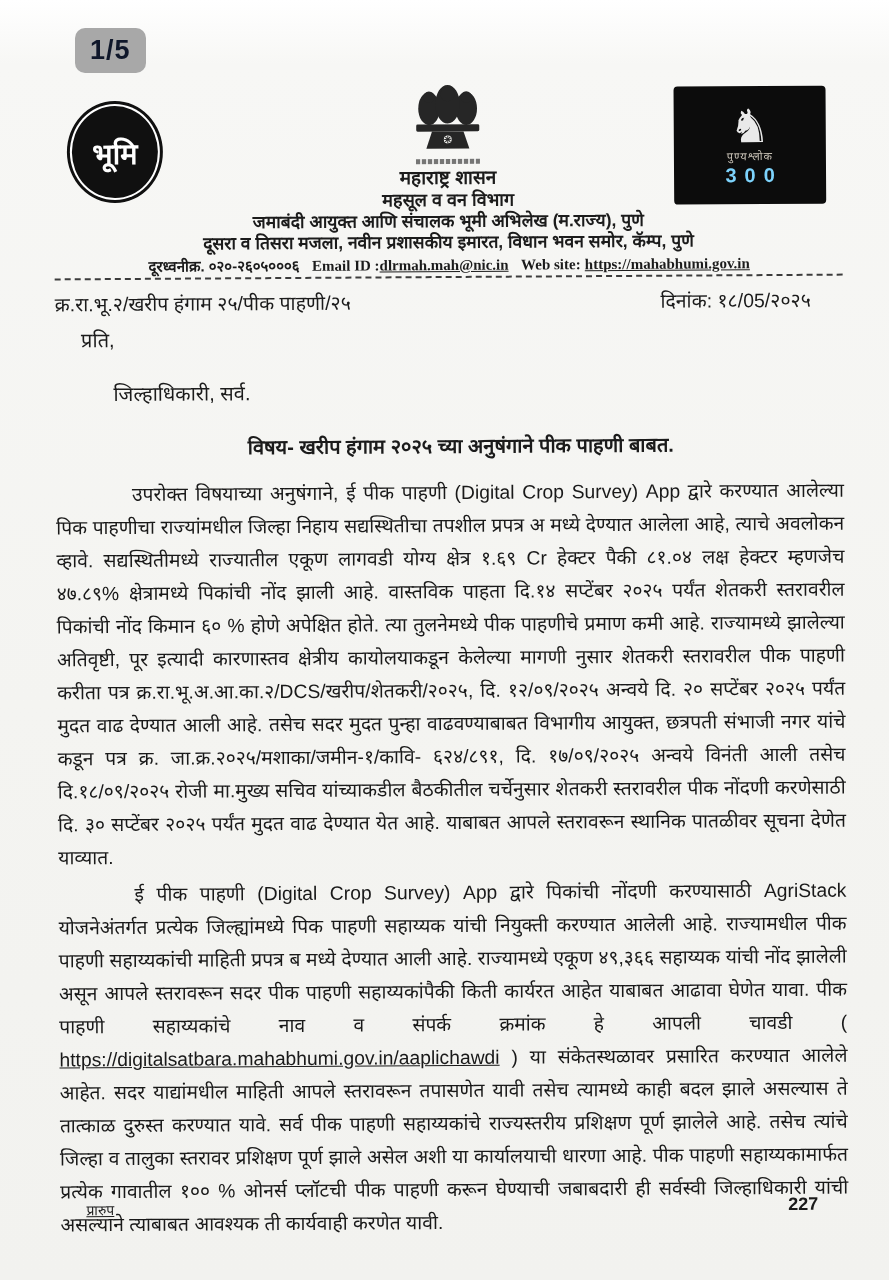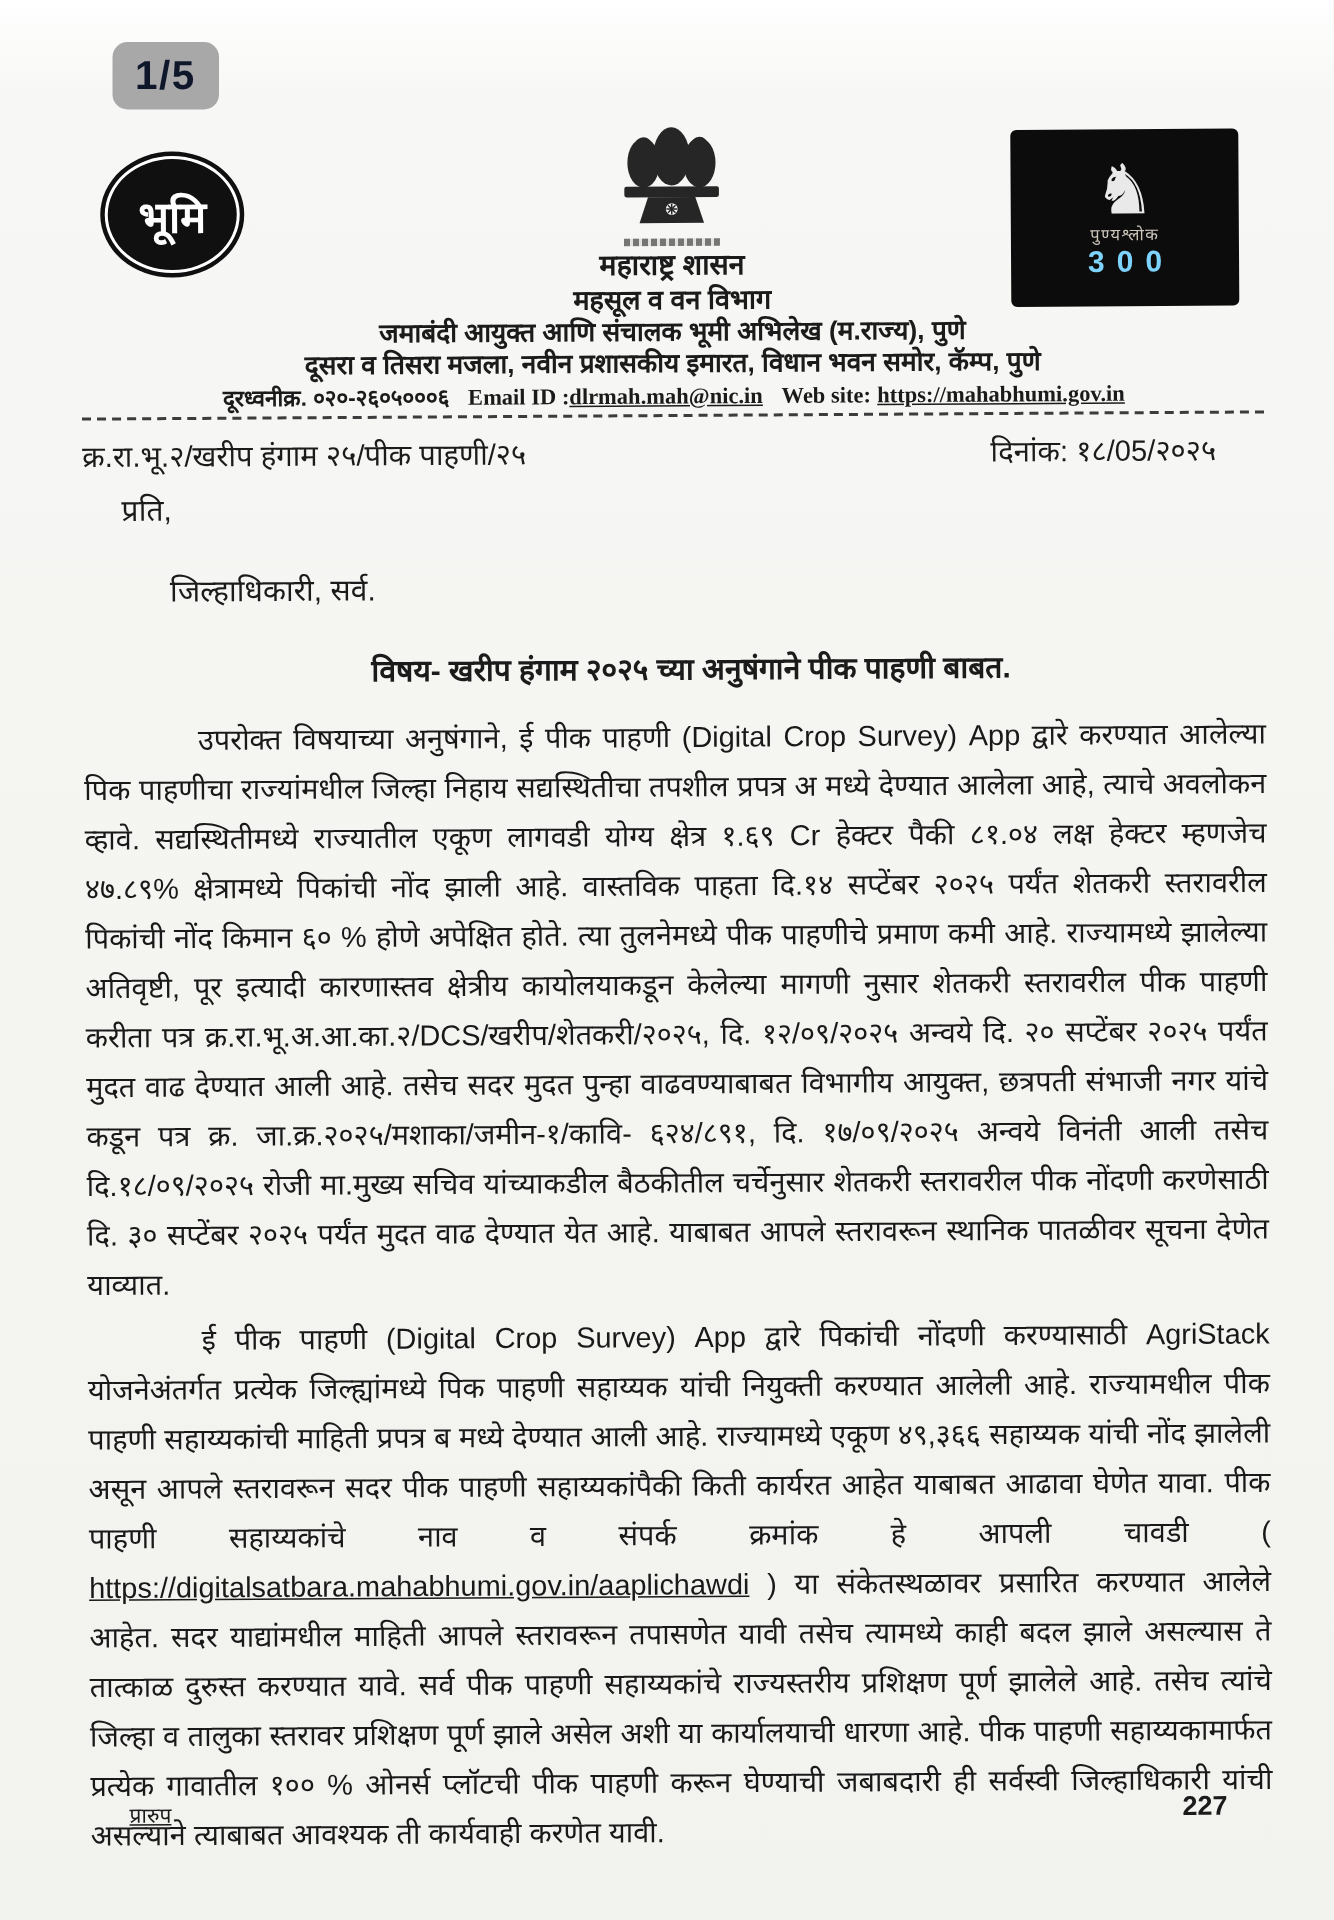--- a/index.html
+++ b/index.html
@@ -29,21 +29,21 @@
   }
   
   .header { position:relative; height:186px; }
   .logo-left {
     position:absolute; left:22px; top:22px;
     display:flex; align-items:center;
   }
   .logo-prefix { font-size:42px; font-weight:bold; color:#101010; letter-spacing:-1px; }
   .logo-oval {
     display:inline-flex; align-items:center; justify-content:center;
-    width:86px; height:74px; border-radius:50%;
+    width:86px; height:92px; border-radius:50%;
     background:#101010; color:#ffffff;
     font-size:29px; font-weight:bold;
     box-shadow:0 0 0 2px #ffffff, 0 0 0 5px #101010;
     margin-left:-4px;
   }
   .header-center { width:600px; margin:0 auto; text-align:center; }
   .emblem { display:block; margin:2px auto 0; }
   .motto-blur {
     width:64px; height:5px; margin:1px auto 2px;
     background:repeating-linear-gradient(90deg,#555 0 4px,#ddd 4px 6px);

